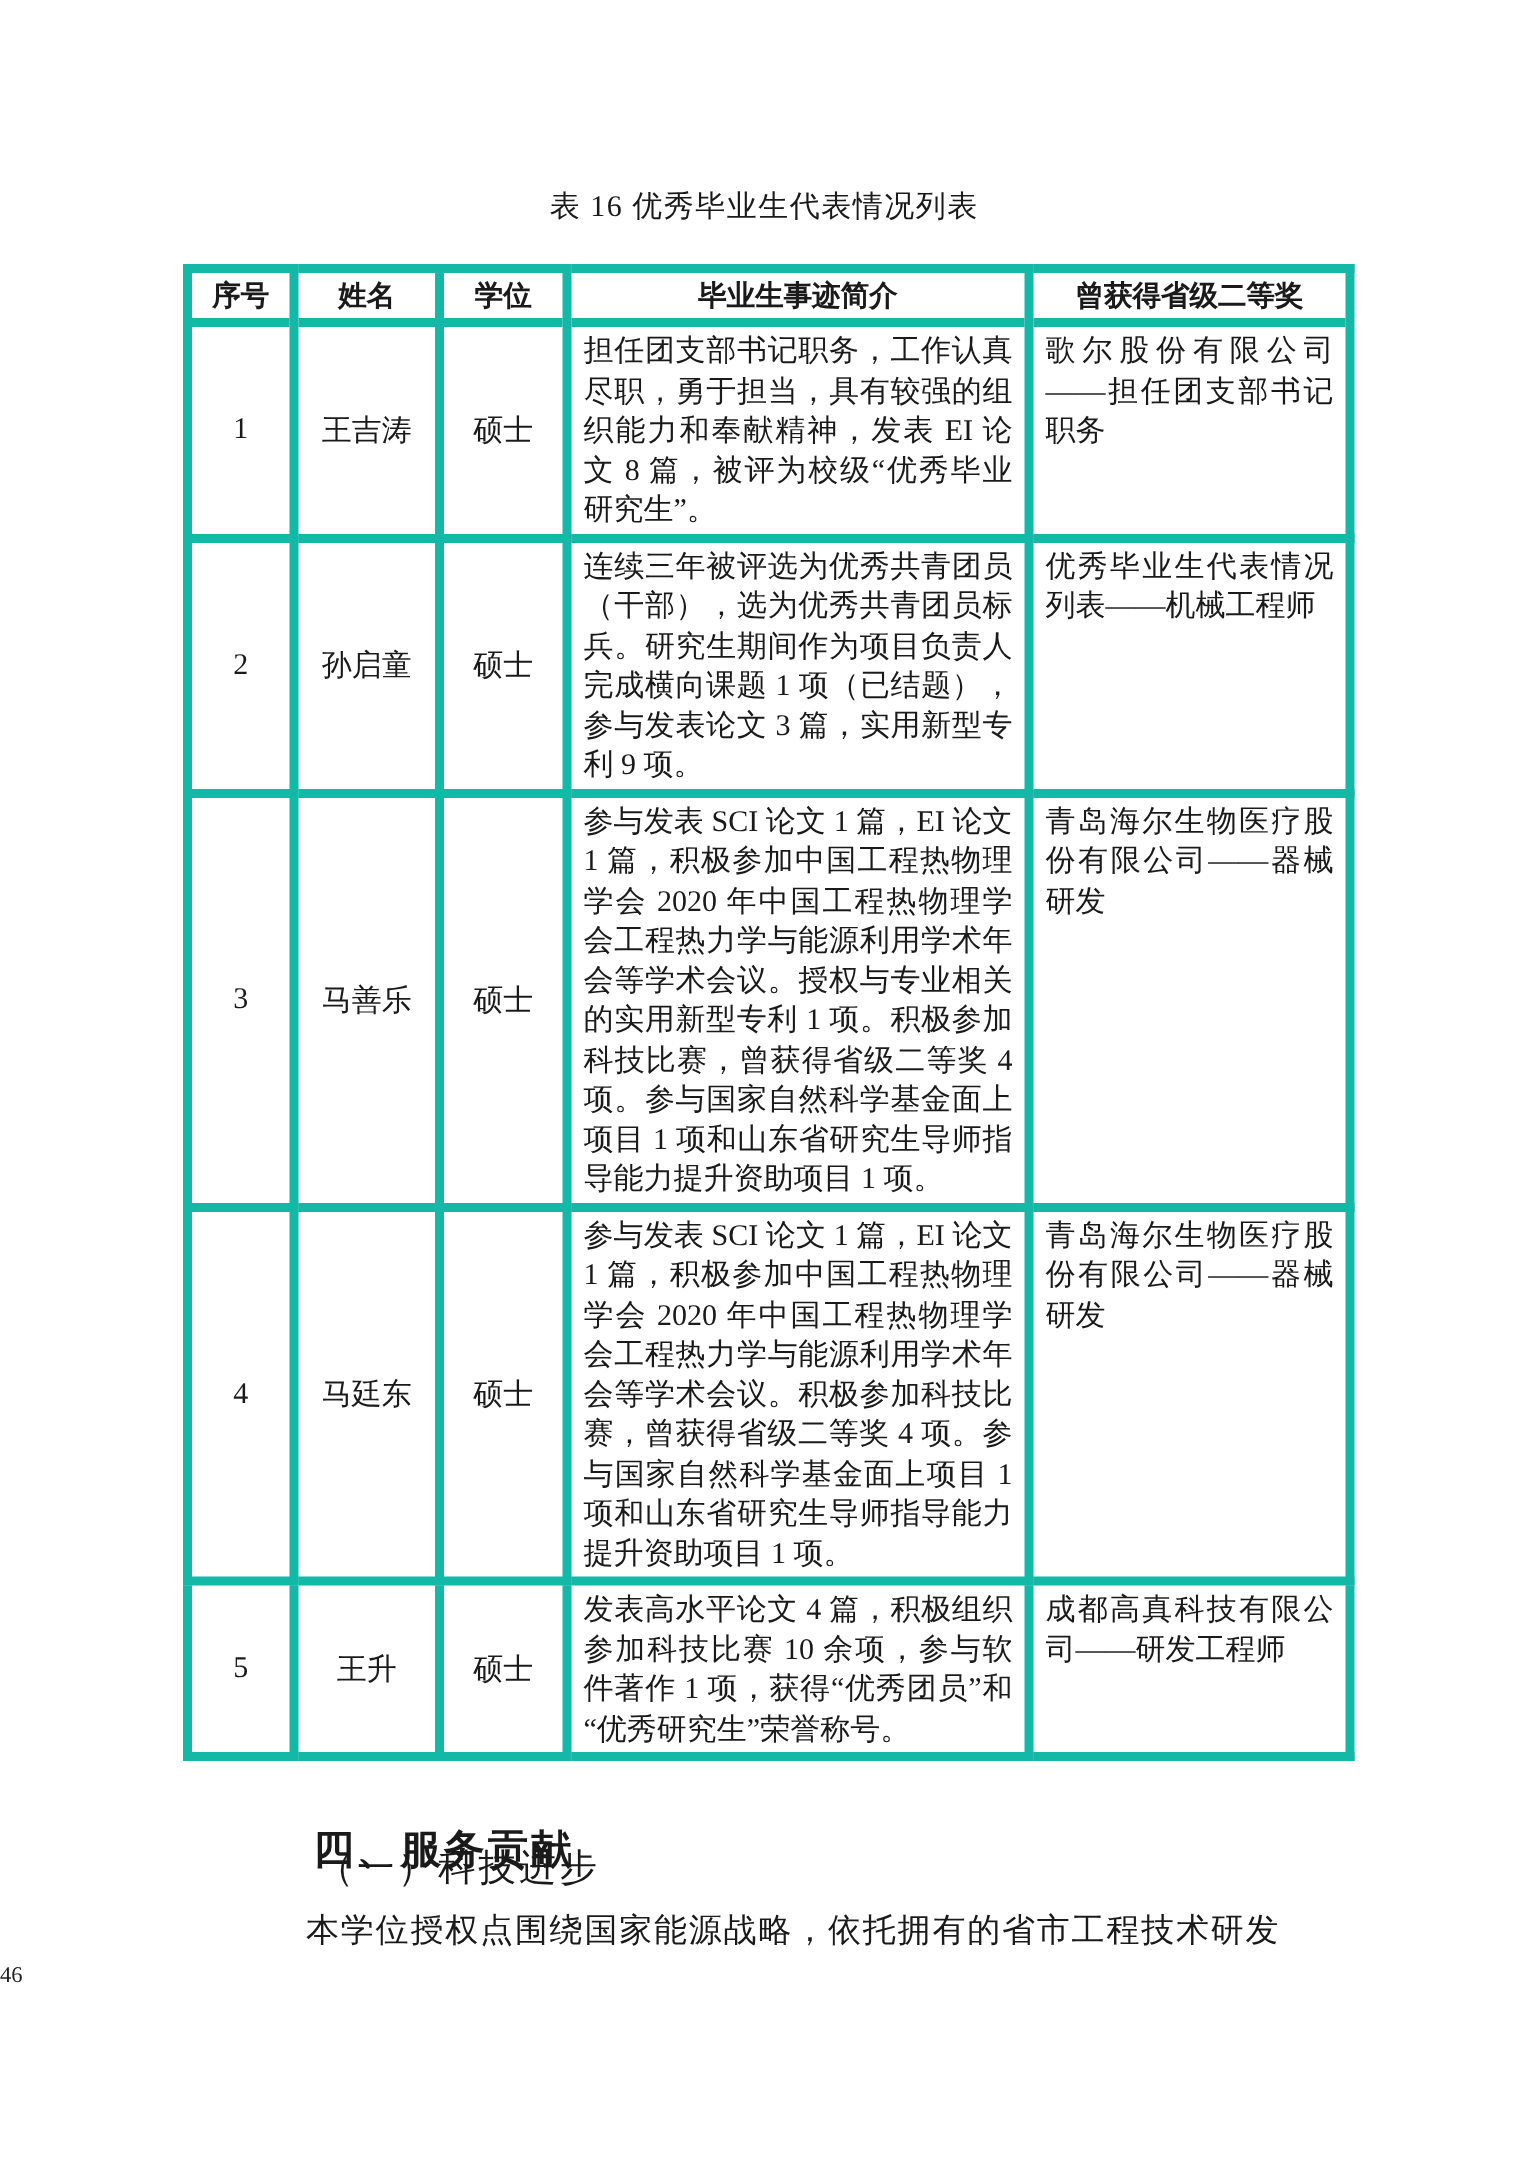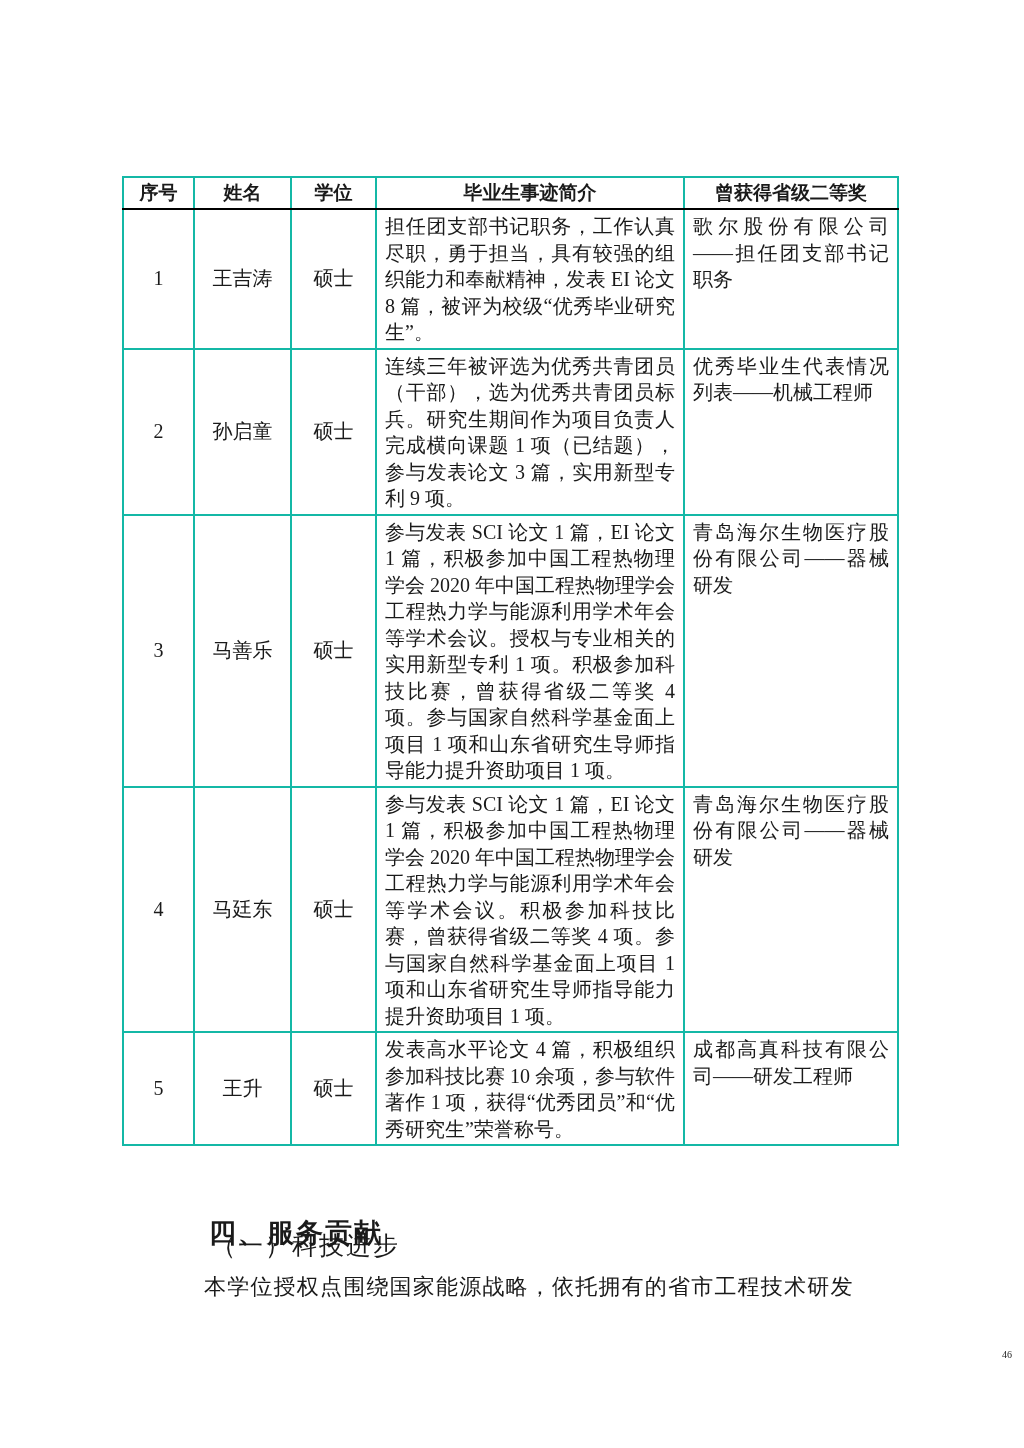--- a/index.html
+++ b/index.html
@@ -29,21 +29,21 @@
   table.grad-table {
     position: absolute;
     top: 176px;
     left: 122px;
     width: 775px;
     border-collapse: collapse;
     table-layout: fixed;
     border: 2px solid #000;
   }
   .grad-table th, .grad-table td {
-    border: 2px solid #14b8a6;
+    border: 6px solid #14b8a6;
     overflow: hidden;
   }
   .grad-table thead th {
     height: 30px;
     font-family: "Liberation Sans", "DejaVu Sans", sans-serif;
     font-weight: bold;
     font-size: 19px;
     text-align: center;
     vertical-align: middle;
     border-bottom: 2px solid #000;
@@ -100,31 +100,31 @@
     line-height: 32px;
     letter-spacing: 1.2px;
     text-align: justify;
     text-justify: inter-ideograph;
   }
   .page-num {
     position: absolute;
     top: 1309px;
     left: 0;
     width: 1012px;
-    text-align: right;
-    font-size: 10px;
+    text-align: left;
+    font-size: 15px;
     color: #222;
-    margin-top: 40px;
   }
 </style>
 </head>
 <body>
 
 <div class="page">
 
+  <div class="doc-title">表 16 优秀毕业生代表情况列表</div>
 
   <table class="grad-table">
     <colgroup>
         <col style="width: 71px;">
         <col style="width: 97px;">
         <col style="width: 85px;">
         <col style="width: 308px;">
         <col style="width: 214px;">
       </colgroup>
     <thead>

